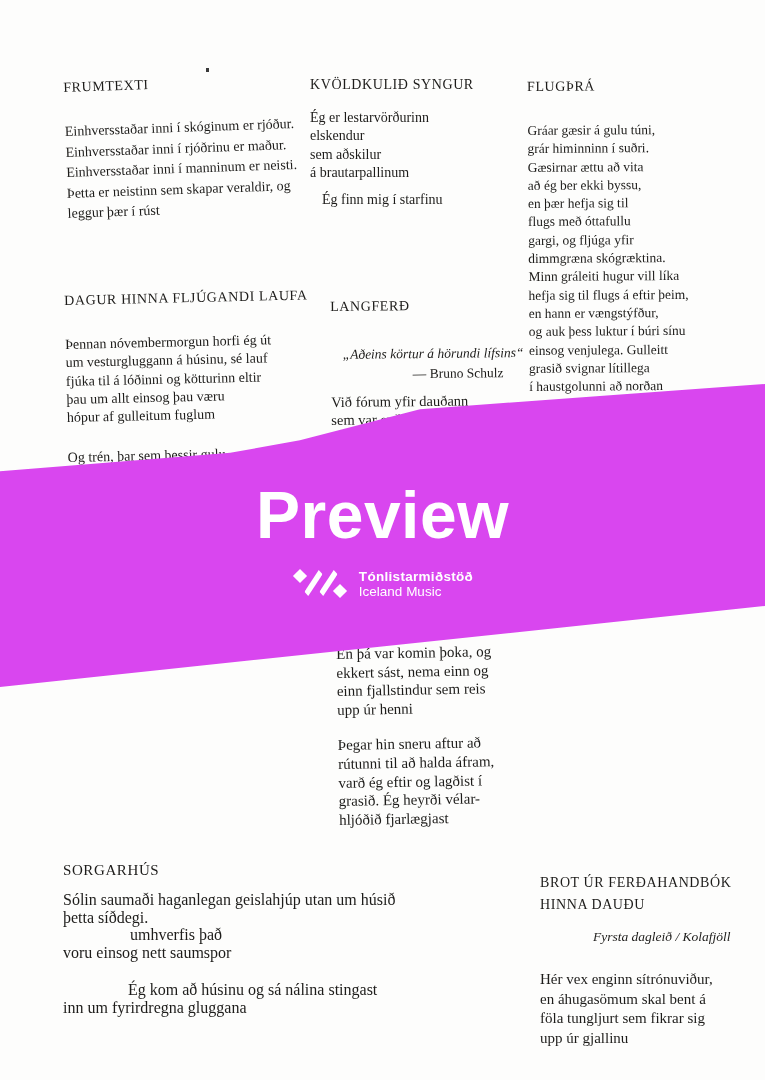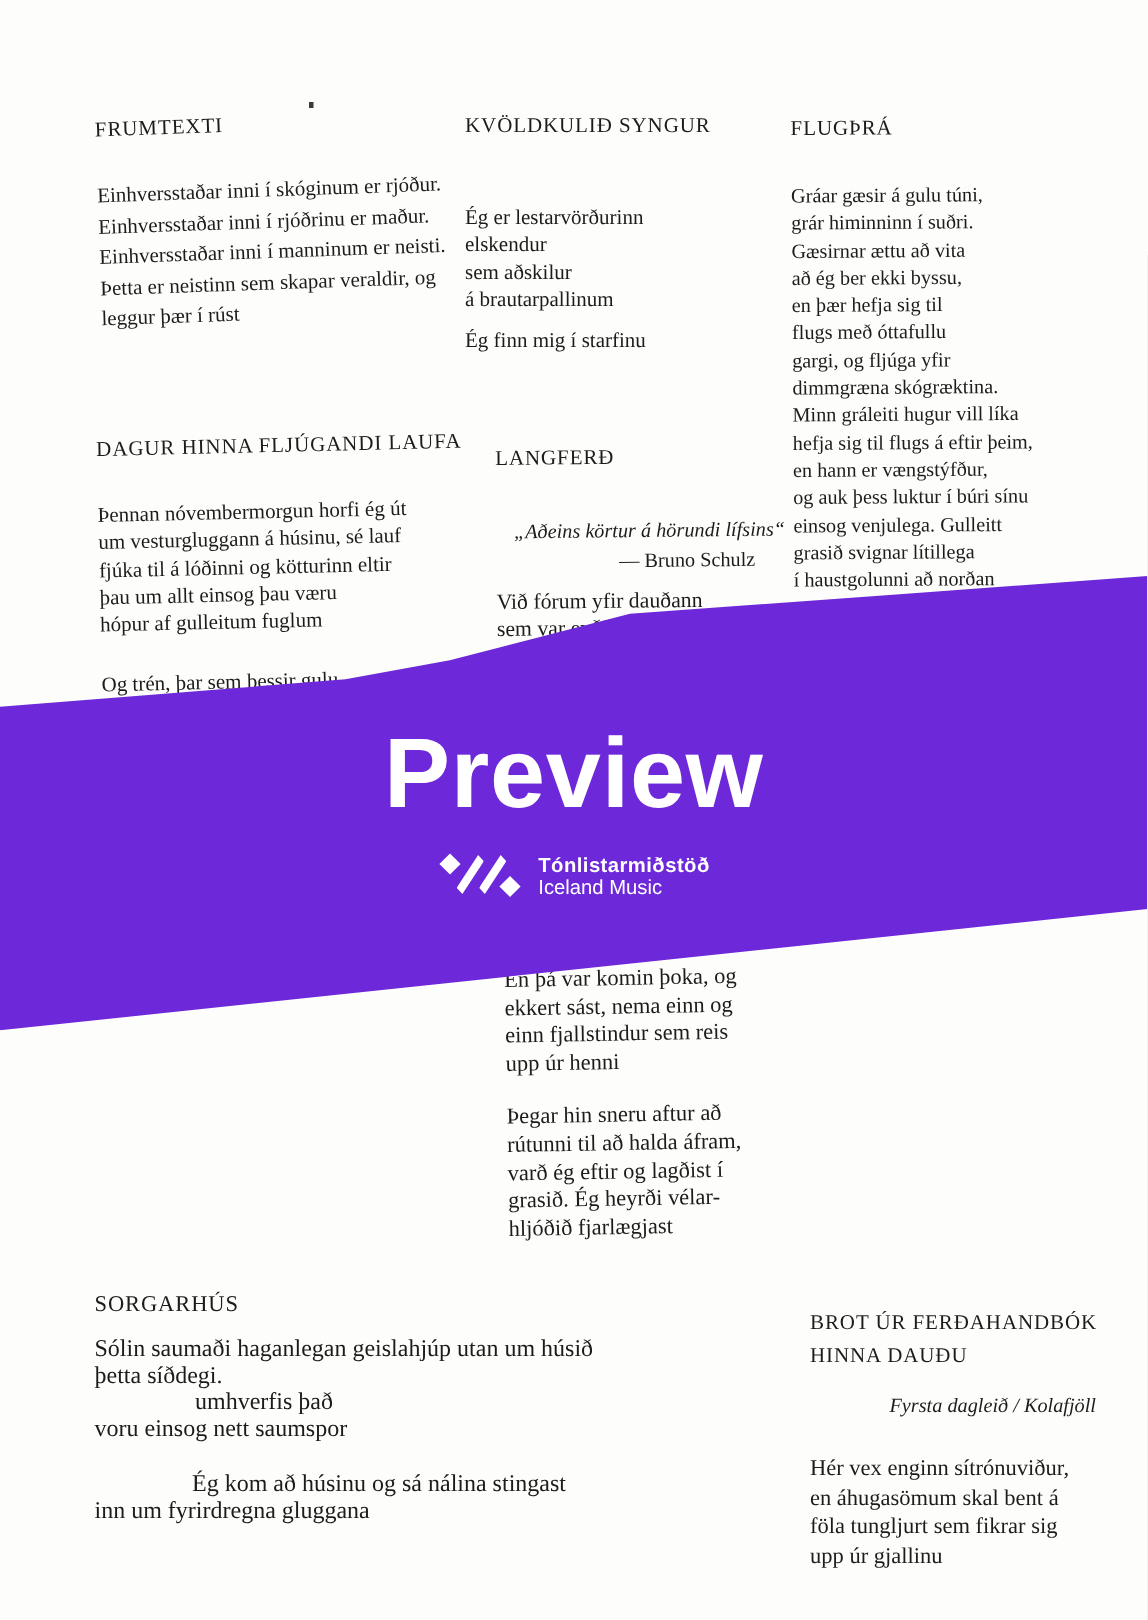--- a/index.html
+++ b/index.html
@@ -19,23 +19,23 @@
   }
   .stanza{margin:0;}
   .stanza .line{white-space:nowrap;}
 
   
   .s-frumtexti{left:63px;top:80px;width:260px;transform:rotate(-2deg);transform-origin:0 0;}
   .s-frumtexti h2{margin-bottom:26px;}
   .s-frumtexti .line{font-size:14px;line-height:20.5px;}
 
   .s-kvoldkulid{left:310px;top:77px;width:220px;}
-  .s-kvoldkulid h2{margin-bottom:44px;}
+  .s-kvoldkulid h2{margin-bottom:16px;}
   .s-kvoldkulid .line{font-size:14px;line-height:18.4px;}
-  .s-kvoldkulid .st2{margin-top:8px;}
+  .s-kvoldkulid .st2{margin-top:8px;margin-left:12px;}
 
   .s-flugthra{left:527px;top:79px;width:235px;transform:rotate(-0.4deg);transform-origin:0 0;}
   .s-flugthra h2{margin-bottom:27px;}
   .s-flugthra .line{font-size:13.5px;line-height:18.3px;}
 
   .s-dagur{left:64px;top:293px;width:270px;transform:rotate(-1.3deg);transform-origin:0 0;}
   .s-dagur h2{margin-bottom:27px;}
   .s-dagur .line{font-size:14px;line-height:18.3px;}
   .s-dagur .st2{margin-top:22px;}
 
@@ -57,21 +57,21 @@
 
   .s-brot{left:540px;top:872px;width:235px;}
   .s-brot .title-line{font-size:14px;letter-spacing:0.6px;line-height:22px;}
   .s-brot .subtitle{font-style:italic;font-size:13.5px;line-height:16px;padding-left:53px;margin-top:13px;}
   .s-brot .st1{margin-top:25px;}
   .s-brot .line{font-size:15px;line-height:19.5px;}
 
   
   .banner{
     position:absolute;left:0;top:380px;width:765px;height:310px;z-index:5;
-    background:#6d28d9;
+    background:#d946ef;
     clip-path:polygon(0 29.4%, 30.1% 23.5%, 39.2% 19.4%, 54.9% 9.4%, 78.4% 5.2%, 100% 1.3%, 100% 72.9%, 0 99%);
     font-family:"Liberation Sans", sans-serif;color:#ffffff;
   }
   .banner-title{
     position:absolute;left:0;right:0;top:102px;text-align:center;
     font-size:66px;font-weight:bold;line-height:1;letter-spacing:0.5px;
   }
   .brand{
     position:absolute;left:0;right:0;top:189px;
     display:flex;justify-content:center;align-items:center;gap:11px;

